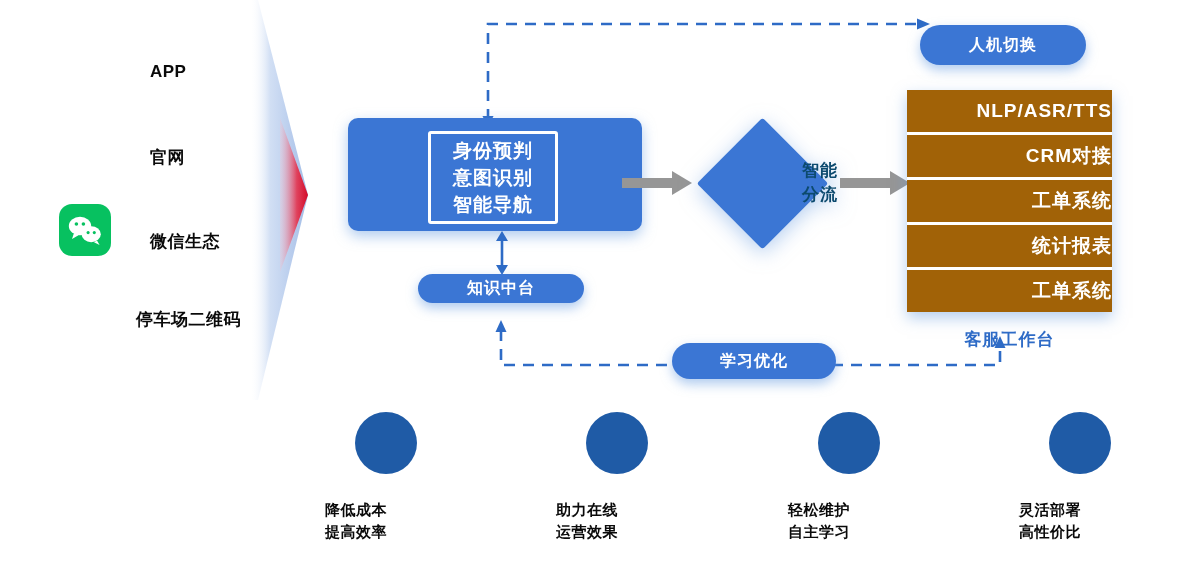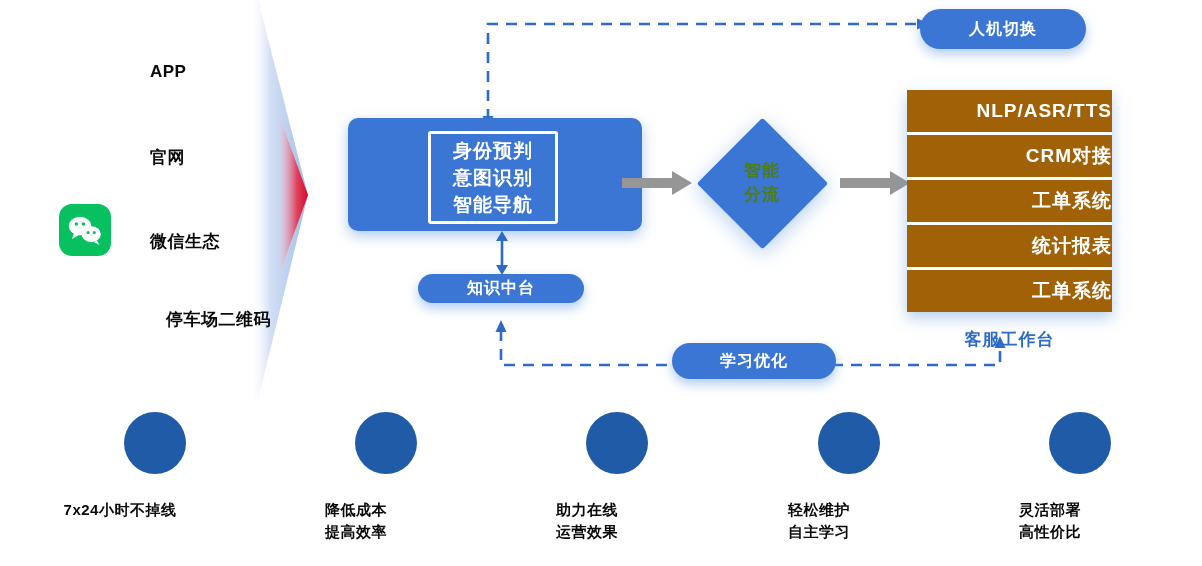--- a/index.html
+++ b/index.html
@@ -68,22 +68,22 @@
     display:flex;align-items:center;justify-content:center;
     filter:drop-shadow(0 5px 10px rgba(110,160,225,.5));
   }
   .diamond{
     background:#3B76D4;
     transform:rotate(45deg);
     border-radius:3px;
   }
   .diamond-text{
     position:absolute;
-    color:#4d7c0f;font-weight:bold;font-size:17px;line-height:24px;
-    text-align:center;letter-spacing:1px;
+    color:#0c4a6e;font-weight:bold;font-size:17px;line-height:24px;
+    text-align:right;letter-spacing:1px;
     width:100%;
   }
 
   
   .stack{
     display:flex;flex-direction:column;
     box-shadow:0 6px 14px rgba(110,160,225,.5);
     background:#ffffff;
     padding:0;
   }
@@ -156,21 +156,21 @@
       <circle cx="8.4" cy="9" r="1.8" fill="#07C160"></circle>
       <circle cx="15.4" cy="9" r="1.8" fill="#07C160"></circle>
       <ellipse cx="23.2" cy="19.2" rx="9.6" ry="8" fill="#ffffff"></ellipse>
       <polygon points="29,25.5 31.6,30 26,27.2" fill="#ffffff"></polygon>
       <circle cx="20.1" cy="17.6" r="1.55" fill="#07C160"></circle>
       <circle cx="26.3" cy="17.6" r="1.55" fill="#07C160"></circle>
     </svg>
   </div>
   <div class="abs channel-label" style="left:150px;top:230px;">微信生态</div>
 
-  <div class="abs channel-label" style="left:166px;top:308px;">停车场二维码</div>
+  <div class="abs channel-label" style="left:136px;top:308px;">停车场二维码</div>
 
   <svg class="abs" style="left:470px;top:10px;" width="470" height="115" viewBox="0 0 470 115">
     <path d="M18,110 L18,14 L448,14" fill="none" stroke="#2E6BC6" stroke-width="2.6" stroke-dasharray="11 8" stroke-linecap="butt"></path>
     <polygon points="18,118 12.5,106 23.5,106" fill="#2E6BC6"></polygon>
     <polygon points="460,14 447,8.5 447,19.5" fill="#2E6BC6"></polygon>
   </svg>
 
   <div class="abs main-box" style="left:348px;top:118px;width:269px;height:113px;padding-left:25px;">
     <div class="main-box-inner" style="left:80px;top:13px;width:124px;height:87px;">
       <div>身份预判</div>
@@ -190,21 +190,21 @@
       <div>智能</div>
       <div>分流</div>
     </div>
   </div>
 
   <svg class="abs" style="left:840px;top:168px;" width="72" height="30" viewBox="0 0 72 30">
     <rect x="0" y="10" width="50" height="10" fill="#969696"></rect>
     <polygon points="50,3 70,15 50,27" fill="#969696"></polygon>
   </svg>
 
-  <div class="abs pill" style="left:920px;top:9px;width:166px;height:40px;">
+  <div class="abs pill" style="left:920px;top:25px;width:166px;height:40px;">
     <span>人机切换</span>
   </div>
 
   <div class="abs stack" style="left:907px;top:90px;width:205px;">
     <div class="stack-item" style="height:42px;">
       <span>NLP/ASR/TTS</span>
     </div>
     <div class="stack-item" style="height:42px;">
       <span>CRM对接</span>
     </div>
@@ -234,24 +234,20 @@
     <path d="M13,12 L13,47 L189,47" fill="none" stroke="#2E6BC6" stroke-width="2.6" stroke-dasharray="11 8"></path>
     <polygon points="13,2 7.5,14 18.5,14" fill="#2E6BC6"></polygon>
     <path d="M344,47 L512,47 L512,28" fill="none" stroke="#2E6BC6" stroke-width="2.6" stroke-dasharray="11 8"></path>
     <polygon points="512,18 506.5,30 517.5,30" fill="#2E6BC6"></polygon>
   </svg>
 
   <div class="abs pill" style="left:672px;top:343px;width:164px;height:36px;">
     <span>学习优化</span>
   </div>
 
-  <div class="abs" style="left:89px;top:412px;">
-    <div class="benefit-circle" style="margin:0 auto;"></div>
-    <div class="benefit-label" style="margin-top:25px;width:200px;margin-left:-69px;">7x24小时不掉线</div>
-  </div>
 
   <div class="abs" style="left:325px;top:412px;">
     <div class="benefit-circle" style="margin:0 auto;"></div>
     <div class="benefit-label" style="margin-top:25px;width:180px;margin-left:-59px;">降低成本
 提高效率</div>
   </div>
 
   <div class="abs" style="left:556px;top:412px;">
     <div class="benefit-circle" style="margin:0 auto;"></div>
     <div class="benefit-label" style="margin-top:25px;width:180px;margin-left:-59px;">助力在线

